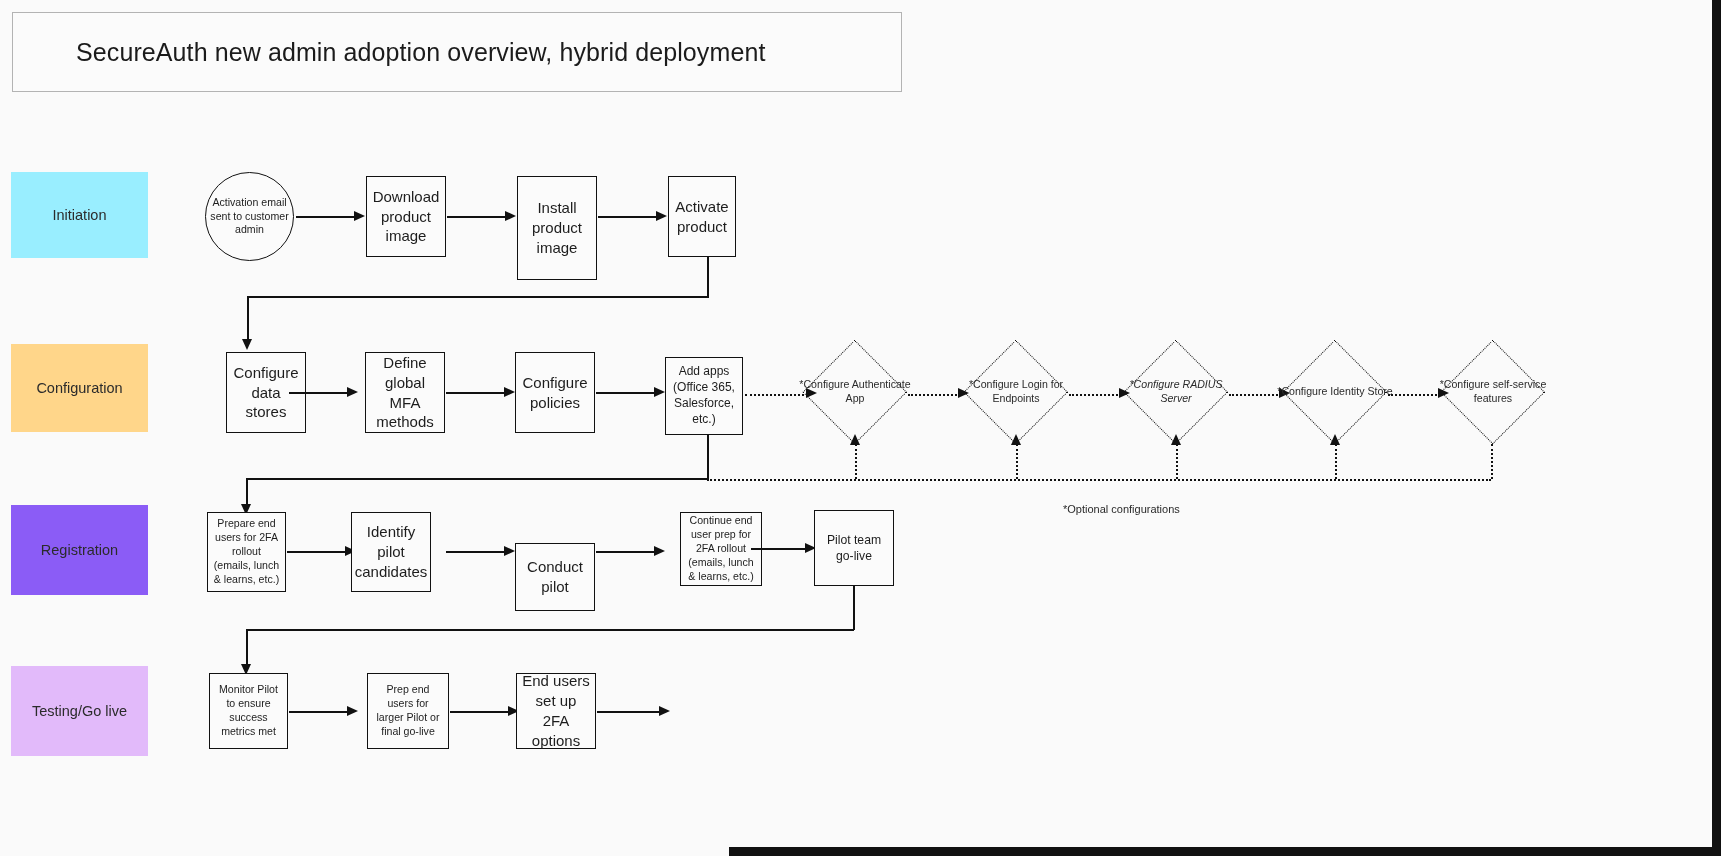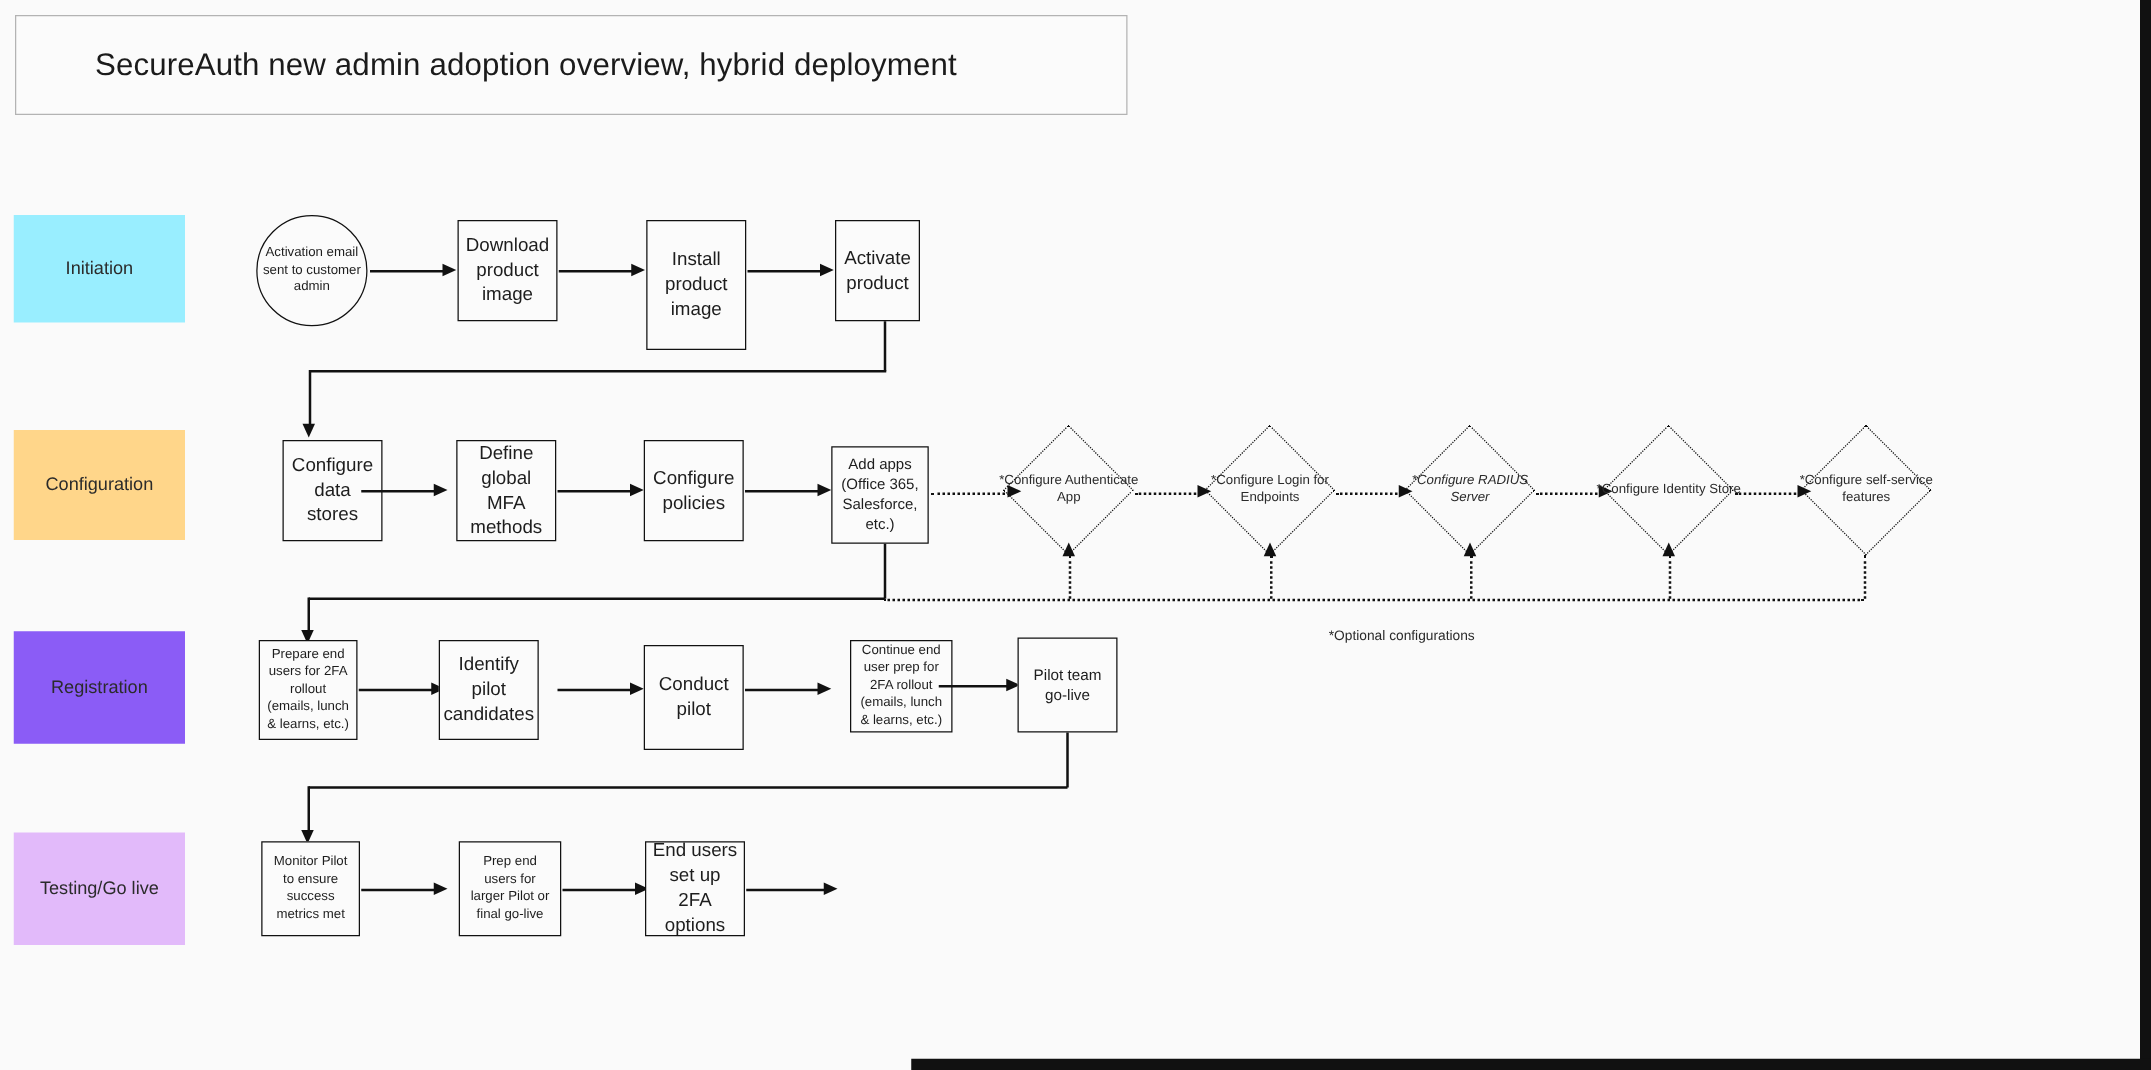--- a/index.html
+++ b/index.html
@@ -192,21 +192,21 @@
   </div>
   <div class="ln h" style="left:287px;top:551px;width:59px;"></div>
   <div class="arrow-r" style="left:345px;top:546px;"></div>
 
   <div class="node rect t15" style="left:351px;top:512px;width:80px;height:80px;">
     <span class="lbl">Identify pilot candidates</span>
   </div>
   <div class="ln h" style="left:446px;top:551px;width:59px;"></div>
   <div class="arrow-r" style="left:504px;top:546px;"></div>
 
-  <div class="node rect t15" style="left:515px;top:516px;width:80px;height:84px;">
+  <div class="node rect t15" style="left:515px;top:543px;width:80px;height:68px;">
     <span class="lbl">Conduct pilot</span>
   </div>
   <div class="ln h" style="left:596px;top:551px;width:59px;"></div>
   <div class="arrow-r" style="left:654px;top:546px;"></div>
 
   <div class="node rect t10" style="left:668px;top:512px;width:82px;height:74px;margin-left:12px;">
     <span class="lbl">Continue end user prep for 2FA rollout (emails, lunch &amp; learns, etc.)</span>
   </div>
   <div class="ln h" style="left:751px;top:548px;width:56px;"></div>
   <div class="arrow-r" style="left:805px;top:543px;"></div>

